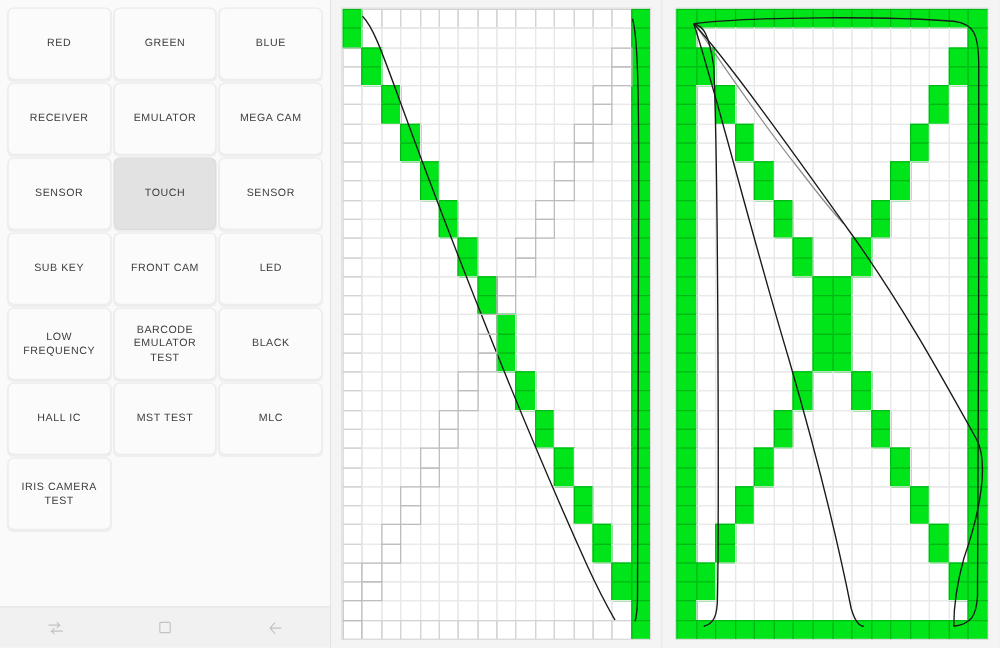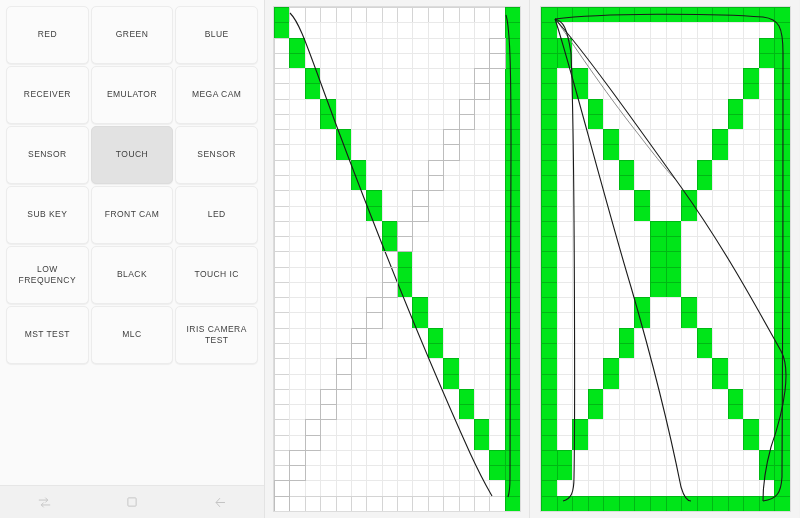--- a/index.html
+++ b/index.html
@@ -126,22 +126,23 @@
         <div class="menu-btn">RECEIVER</div>
         <div class="menu-btn">EMULATOR</div>
         <div class="menu-btn">MEGA CAM</div>
         <div class="menu-btn">SENSOR</div>
         <div class="menu-btn selected">TOUCH</div>
         <div class="menu-btn">SENSOR</div>
         <div class="menu-btn">SUB KEY</div>
         <div class="menu-btn">FRONT CAM</div>
         <div class="menu-btn">LED</div>
         <div class="menu-btn">LOW FREQUENCY</div>
+        <div class="menu-btn">BARCODE EMULATOR TEST</div>
         <div class="menu-btn">BLACK</div>
-        <div class="menu-btn">TOUCH IC</div>
+        <div class="menu-btn">HALL IC</div>
         <div class="menu-btn">MST TEST</div>
         <div class="menu-btn">MLC</div>
         <div class="menu-btn">IRIS CAMERA TEST</div>
         <div class="menu-btn blank"></div>
         <div class="menu-btn blank"></div>
       </div>
     <div id="nav-bar">
       <div class="nav-icon">
         <svg width="13" height="13" viewBox="0 0 16 16" aria-hidden="true">
           <path d="M1 5 h11 l-3 -3 M12 5 l-3 3" fill="none" stroke="currentColor" stroke-width="1.1"></path>

